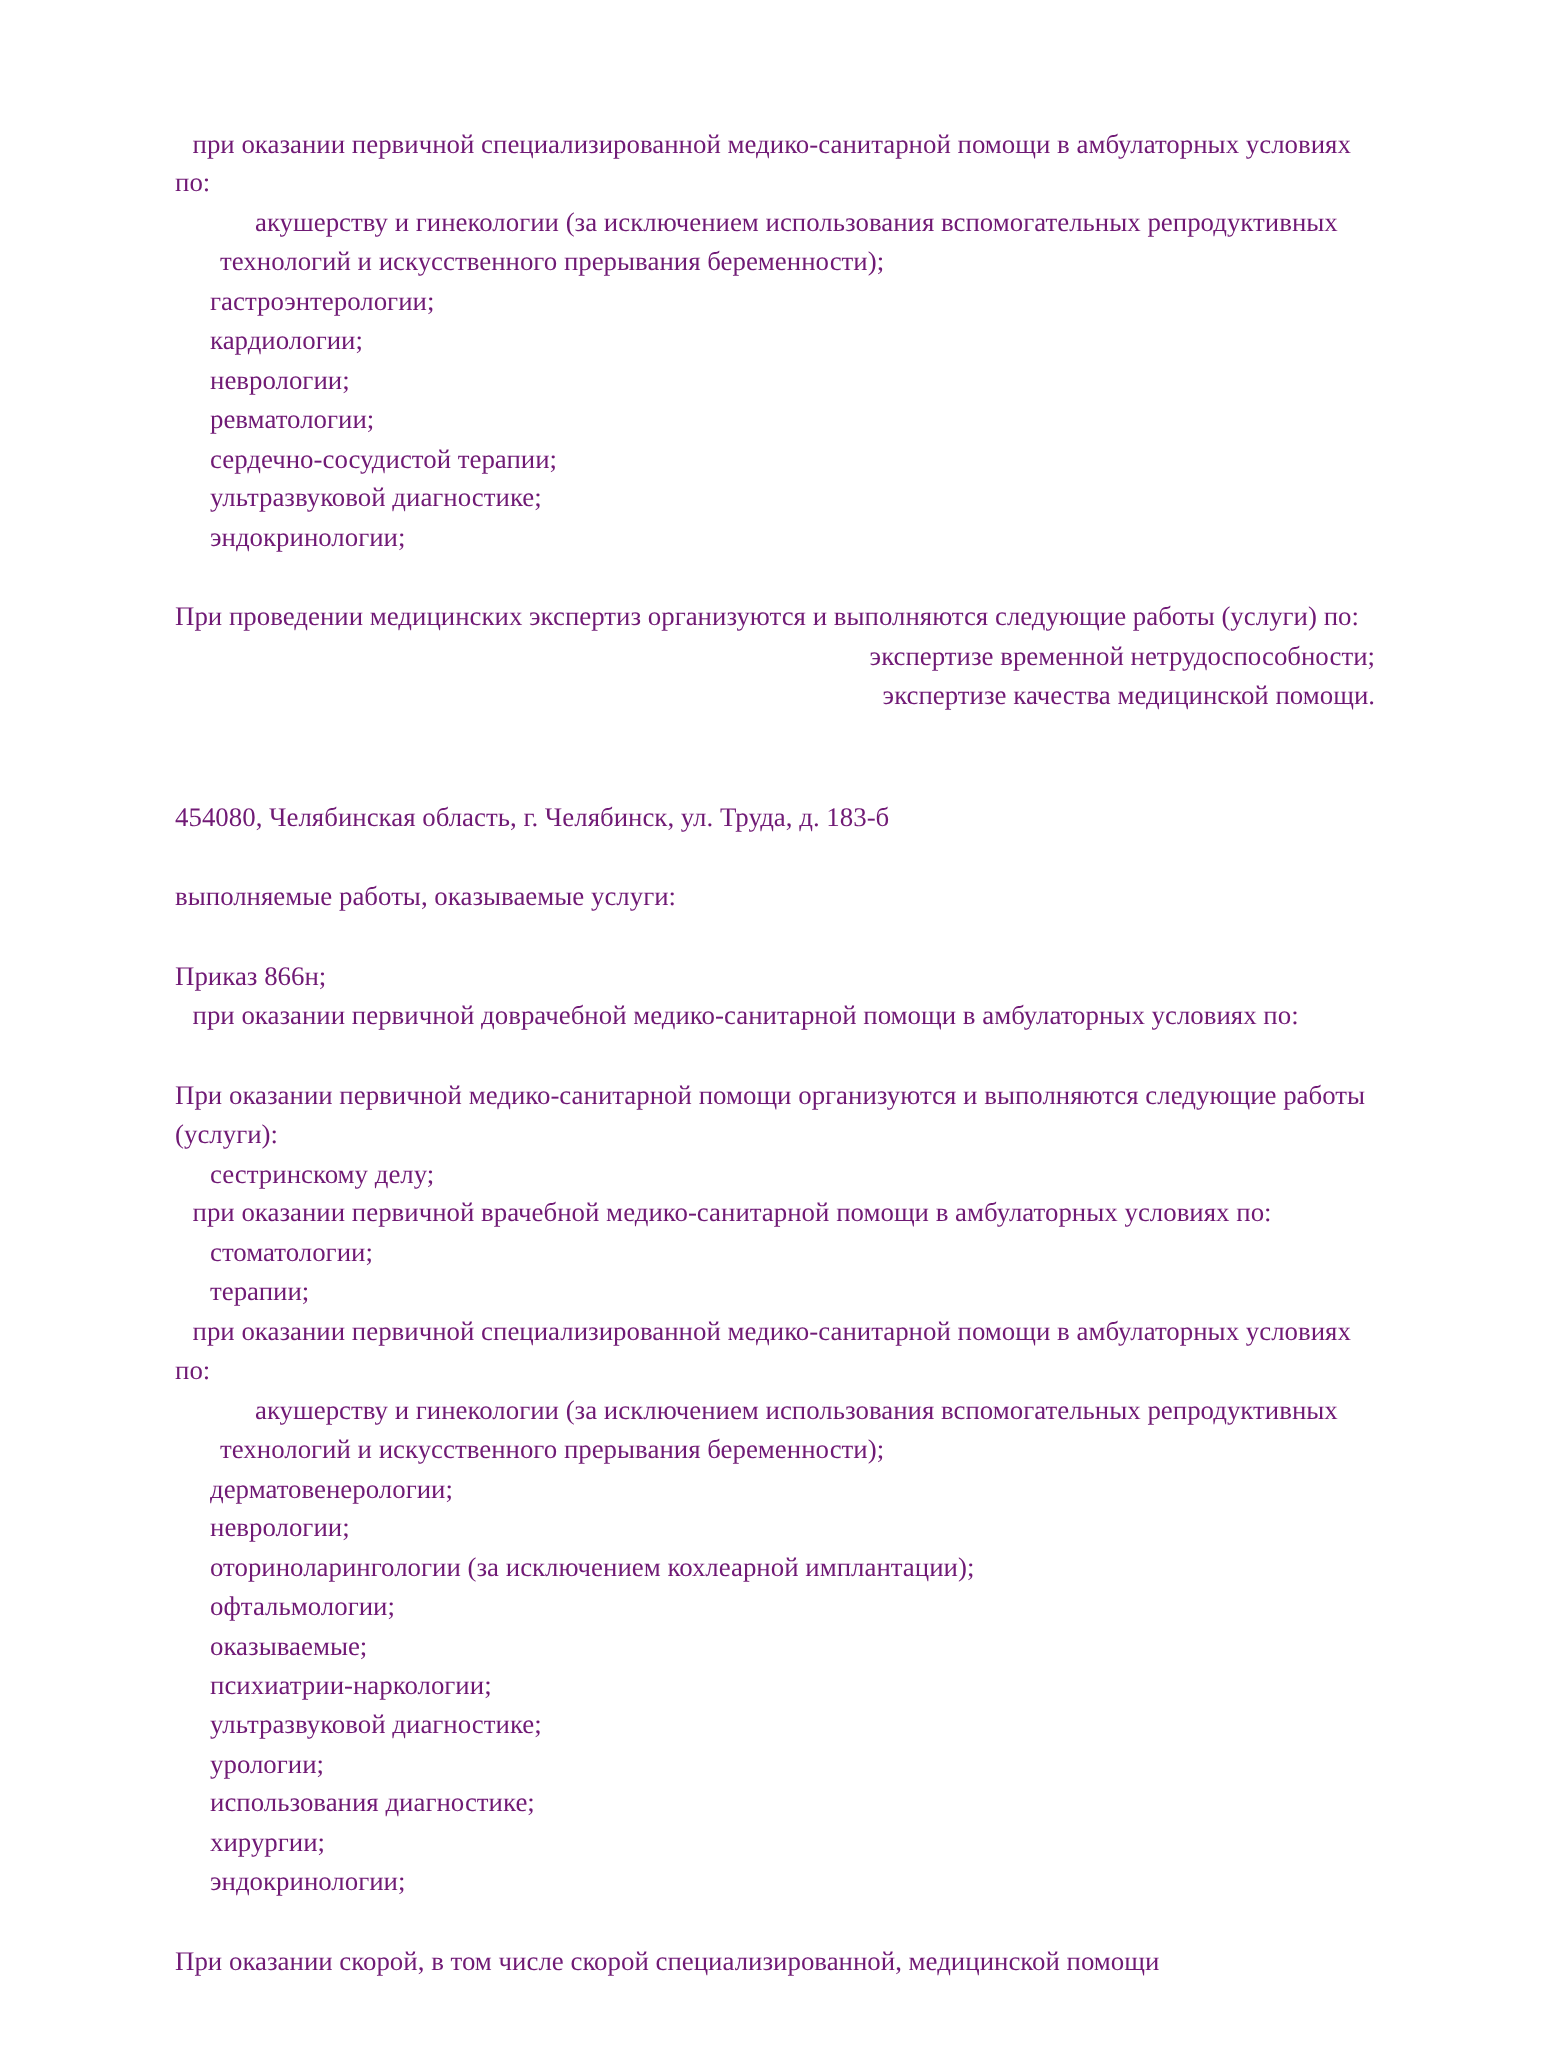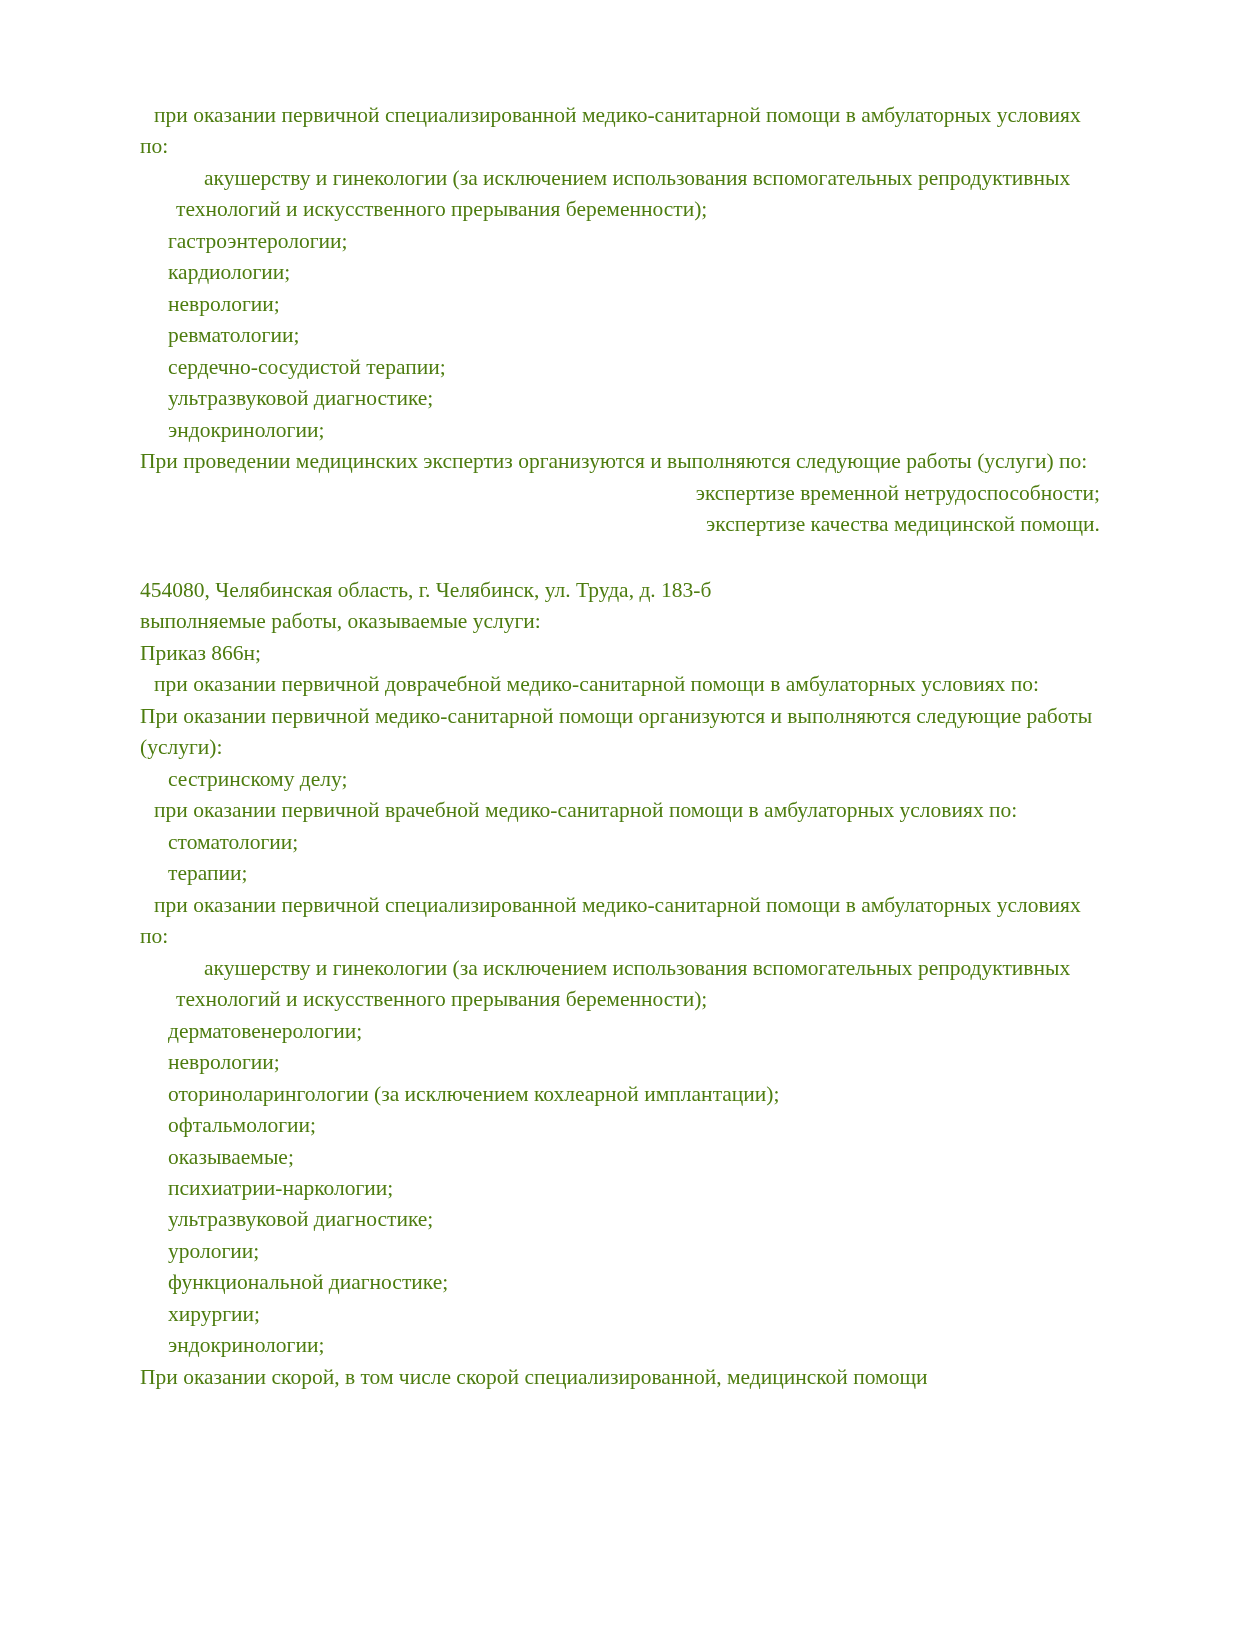--- a/index.html
+++ b/index.html
@@ -13,28 +13,28 @@
     position: relative;
     background: #ffffff;
     box-sizing: border-box;
     padding: 100px 140px 0 140px;
     font-family: "Liberation Serif", "DejaVu Serif", serif;
     color: #000000;
   }
   .doc-body {
     font-size: 21.5px;
     line-height: 1.465;
-    color: #4d7c0f;
+    color: #701a75;
   }
   .line {
     white-space: pre-wrap;
     margin: 0;
   }
   
-  .ind-0 { text-indent: 0; }
+  .ind-0 { text-indent: 0; margin-top: 32px; }
   .ind-1 { padding-left: 14px; text-align: right; }
   .ind-2 { padding-left: 28px; }
   .spacer {
     height: 34px;
   }
   
   .hang {
     text-indent: 14px;
   }
   .hang2 {
@@ -75,19 +75,19 @@
     <p class="line hang">при оказании первичной специализированной медико-санитарной помощи в амбулаторных условиях по:</p>
     <p class="line hang2">акушерству и гинекологии (за исключением использования вспомогательных репродуктивных технологий и искусственного прерывания беременности);</p>
     <p class="line ind-2">дерматовенерологии;</p>
     <p class="line ind-2">неврологии;</p>
     <p class="line ind-2">оториноларингологии (за исключением кохлеарной имплантации);</p>
     <p class="line ind-2">офтальмологии;</p>
     <p class="line ind-2">оказываемые;</p>
     <p class="line ind-2">психиатрии-наркологии;</p>
     <p class="line ind-2">ультразвуковой диагностике;</p>
     <p class="line ind-2">урологии;</p>
-    <p class="line ind-2">функциональной диагностике;</p>
+    <p class="line ind-2">использования диагностике;</p>
     <p class="line ind-2">хирургии;</p>
     <p class="line ind-2">эндокринологии;</p>
     <p class="line ind-0">При оказании скорой, в том числе скорой специализированной, медицинской помощи</p>
 
   </div>
 </div>
 
 </body></html>

